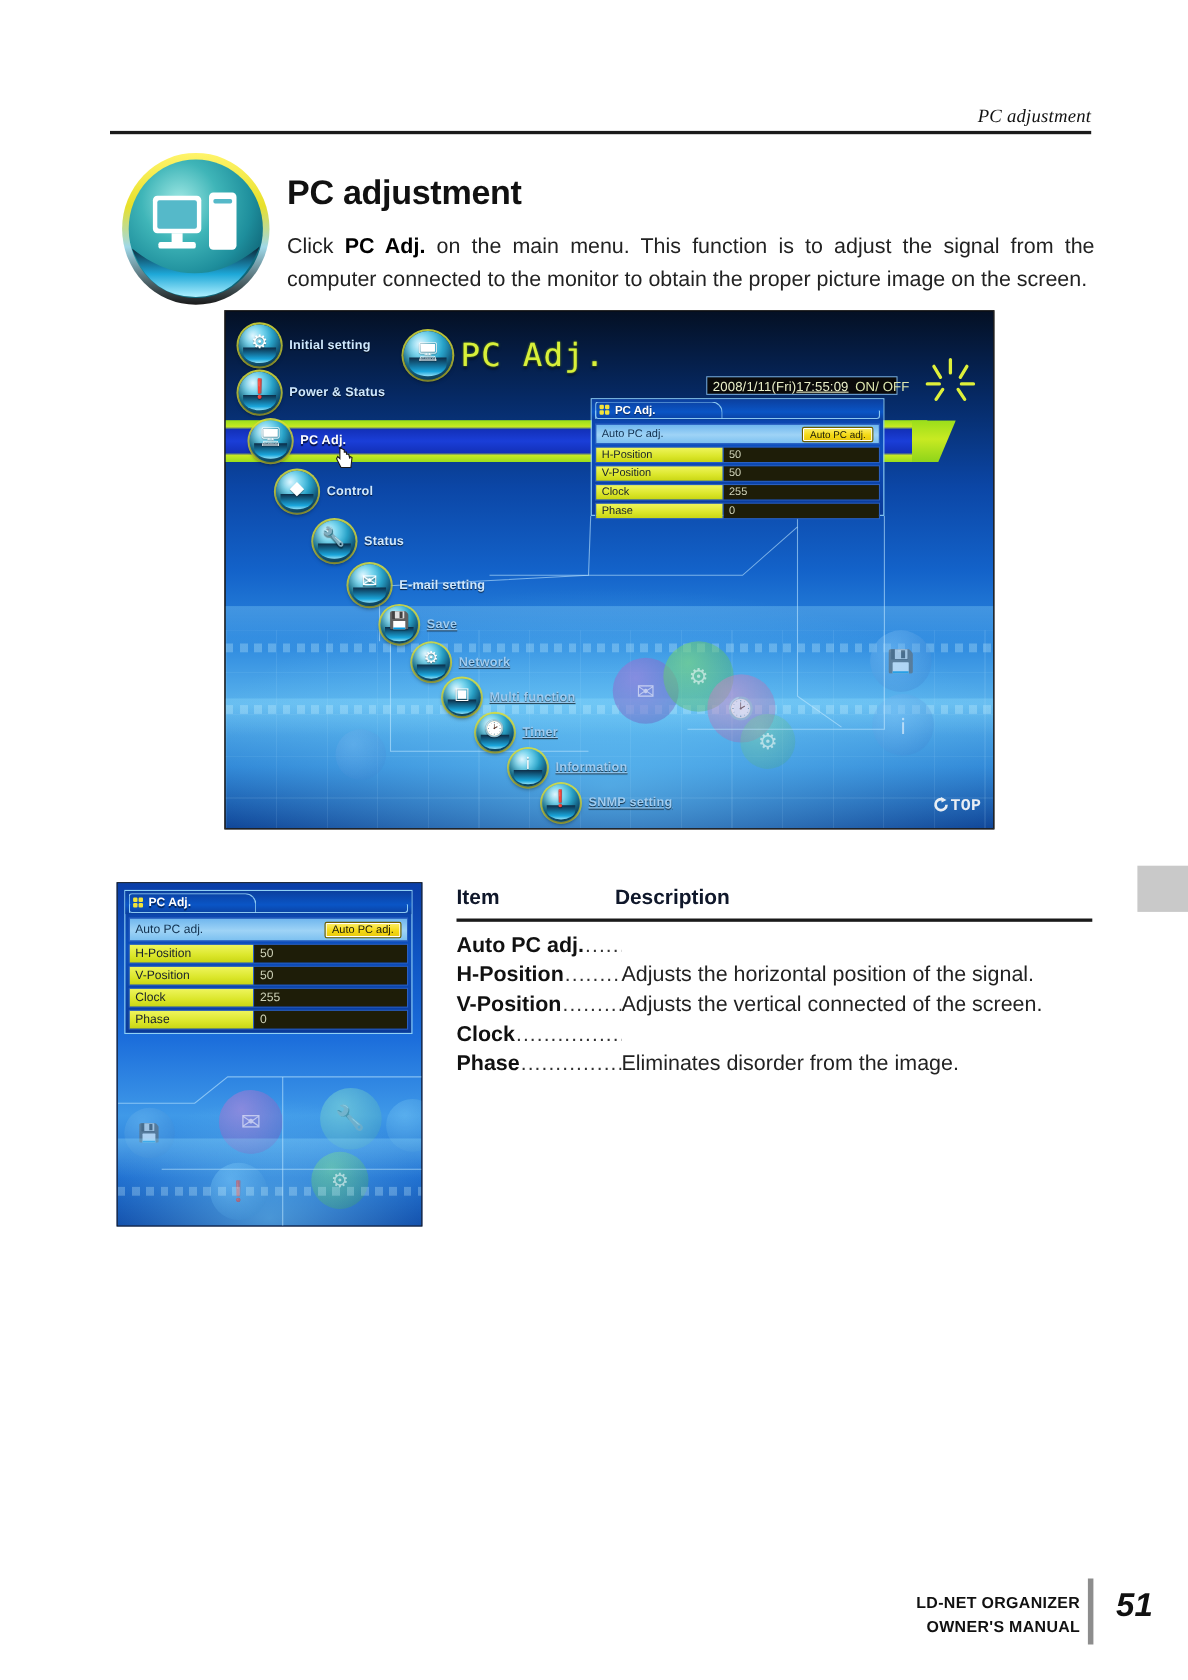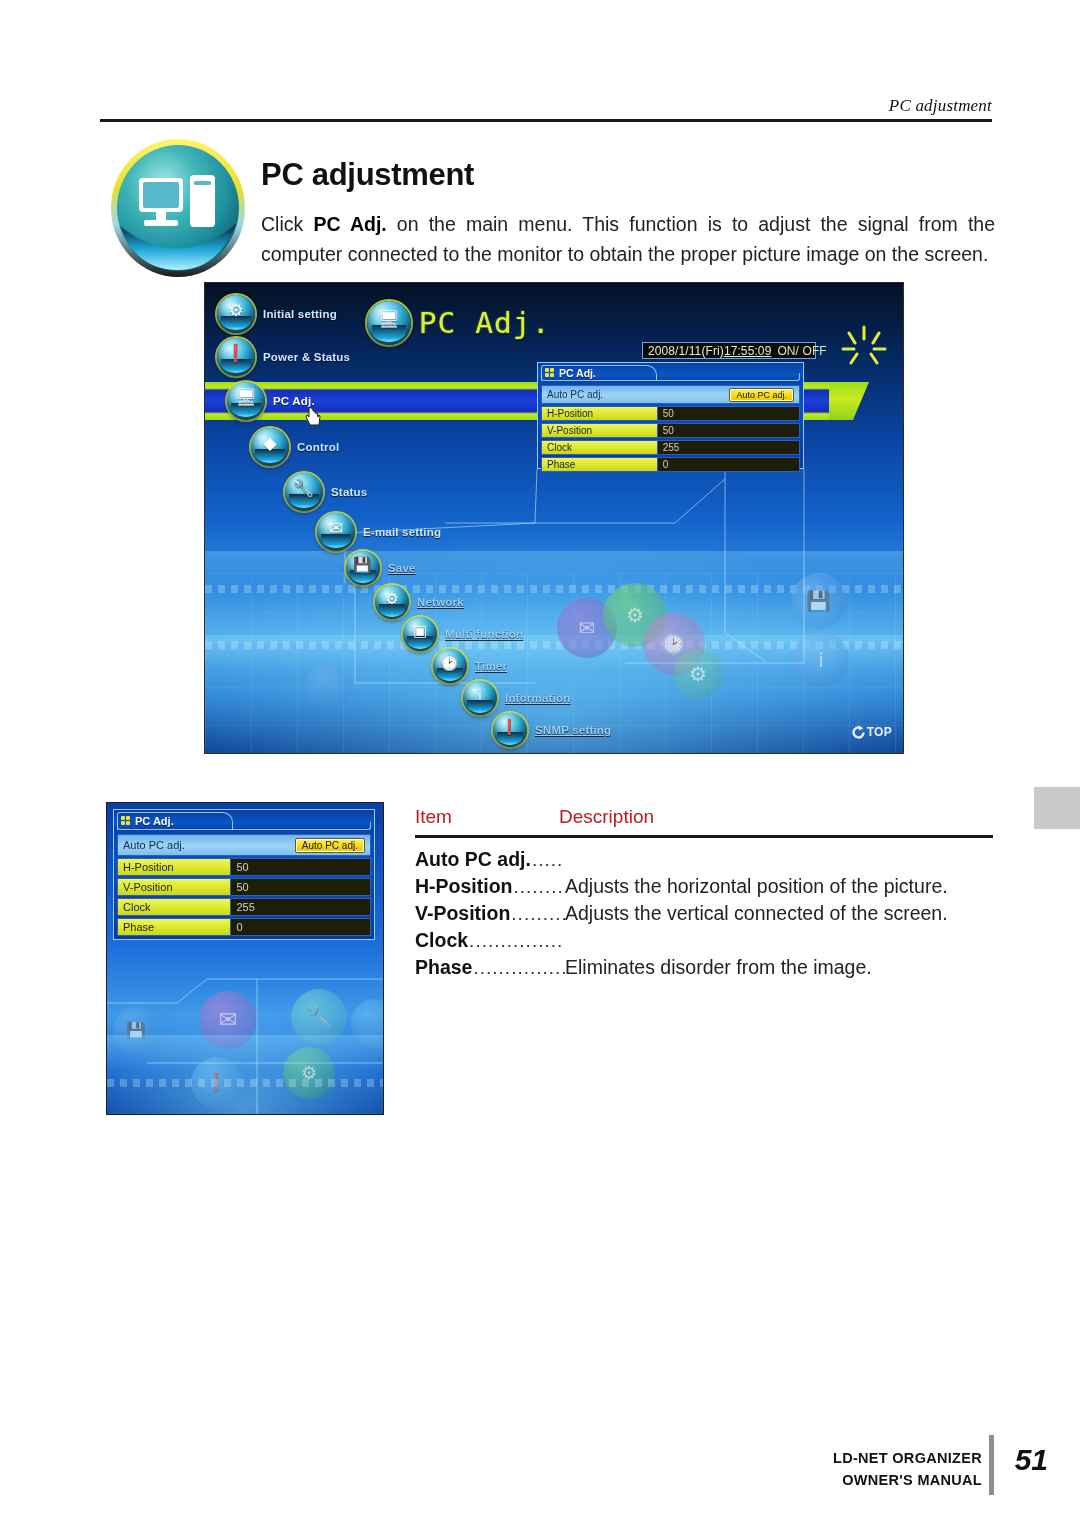--- a/index.html
+++ b/index.html
@@ -292,21 +292,21 @@
     position:absolute;
     stroke: #bfe8ff; fill:none; stroke-width:1; opacity:.6;
   }
 
   
   #top-btn {
     position:absolute; right: 11px; bottom: 12px;
     display:flex; align-items:flex-start; gap:1px;
     color:#e8eef4;
   }
-  #top-btn .top-label { font-size: 12px; font-weight:bold; letter-spacing:.3px; }
+  #top-btn .top-label { font-size: 15px; font-weight:bold; letter-spacing:.3px;font-family:Liberation Mono, monospace; }
 
   
   .bubble {
     position:absolute; border-radius:50%;
     filter: blur(0.2px);
     display:flex; align-items:center; justify-content:center;
     color: rgba(255,255,255,.55);
     font-size: 20px;
   }
 
@@ -338,22 +338,22 @@
 
   
   #desc-table {
     position:absolute;
     left: 415px; top: 806px;
     width: 578px;
   }
   #desc-table .th-row {
     display:flex;
     font-size: 19px;
-    font-weight: normal;
-    color: #b91c1c;
+    font-weight: bold;
+    color: #0f172a;
     padding-bottom: 7px;
   }
   #desc-table .th-item { width: 144px; }
   #desc-table .rule {
     height: 2.5px; background:#1a1a1a; margin-bottom: 8px;
   }
   #desc-table .tr-row {
     display:flex;
     font-size: 19.5px;
     line-height: 27px;
@@ -705,21 +705,21 @@
     <span class="td-left">
       <span class="td-item">Auto PC adj.</span>
       <span class="dots">..........</span>
     </span>
   </div>
   <div class="tr-row">
     <span class="td-left">
       <span class="td-item">H-Position</span>
       <span class="dots">............</span>
     </span>
-    <span class="td-desc">Adjusts the horizontal position of the picture.</span>
+    <span class="td-desc">Adjusts the horizontal position of the signal.</span>
   </div>
   <div class="tr-row">
     <span class="td-left">
       <span class="td-item">V-Position</span>
       <span class="dots"> ............</span>
     </span>
     <span class="td-desc">Adjusts the vertical connected of the screen.</span>
   </div>
   <div class="tr-row">
     <span class="td-left">

